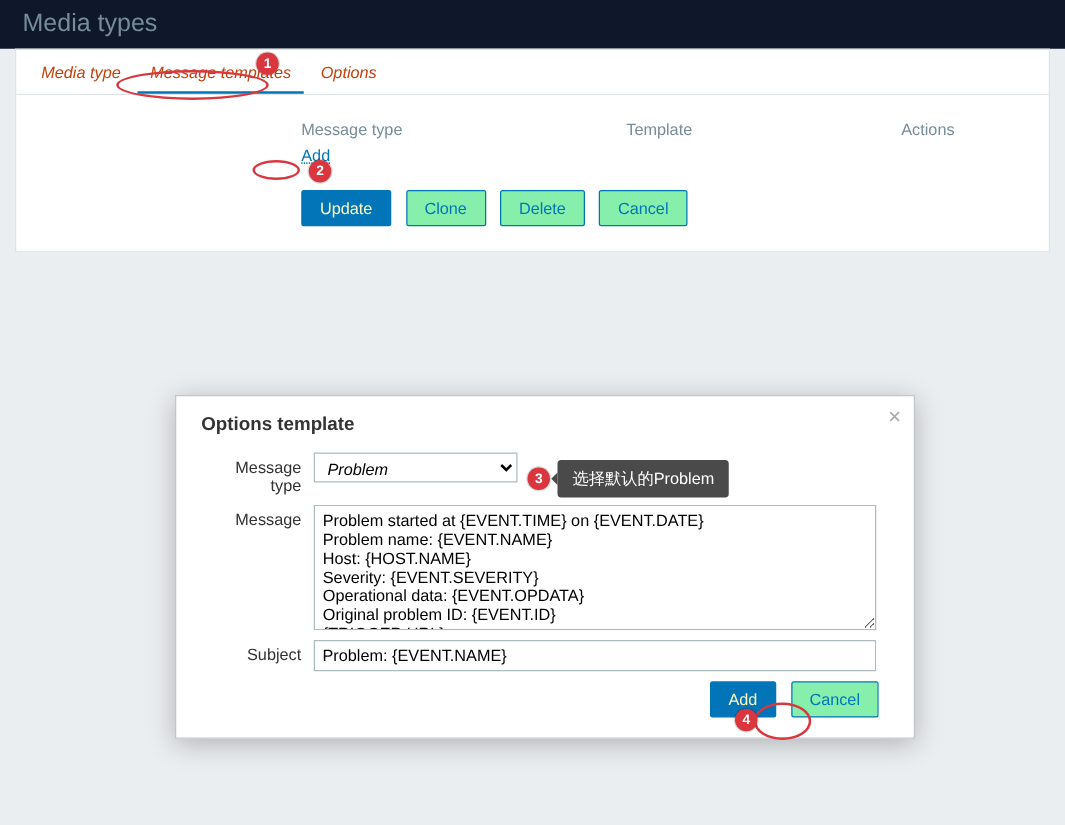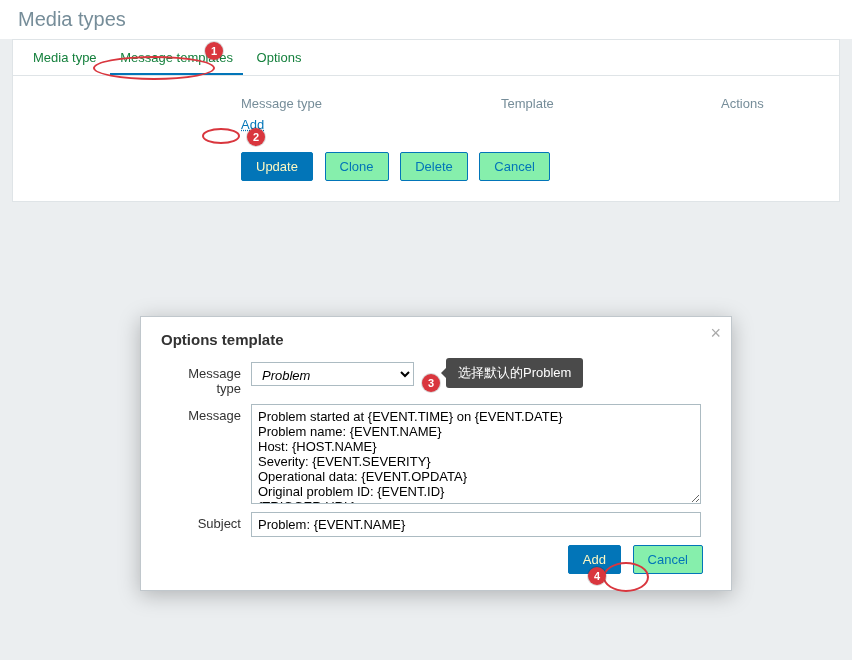--- a/index.html
+++ b/index.html
@@ -11,38 +11,39 @@
     background: #ebeef0;
     width: 852px;
     height: 660px;
     overflow: hidden;
     position: relative;
   }
   .page-header {
     padding: 8px 18px 8px 18px;
     font-size: 20px;
     color: #768d99;
-    background: #ffffff;
+    background: #0f172a;
   }
   .panel {
     background: #fff;
     margin: 0 12px;
     border: 1px solid #dfe4e7;
   }
   .tabs {
     border-bottom: 1px solid #dfe4e7;
     padding: 0 10px;
   }
   .tab {
     display: inline-block;
     padding: 10px 10px 8px 10px;
-    color: #15803d;
+    color: #c2410c;
     cursor: pointer;
     font-size: 13px;
     position: relative;
+    font-style: italic;
   }
   .tab.active {
     border-bottom: 2px solid #0275b8;
   }
   .content {
     padding: 16px 30px 20px 30px;
   }
   .tbl {
     width: 590px;
     margin-left: 190px;
@@ -245,15 +246,15 @@
     <label>Subject</label>
     <input type="text" value="Problem: {EVENT.NAME}" style="">
   </div>
   <div class="modal-btns">
     <button class="btn primary">Add</button>
     <button class="btn">Cancel</button>
   </div>
 </div>
 
 <div class="marker" style="left:422px; top:374px;">3</div>
-<div class="tip" style="left:446px; top:358px;">选择默认的Problem</div>
+<div class="tip" style="left:446px; top:368px;">选择默认的Problem</div>
 <div class="marker" style="left:588px; top:567px;">4</div>
 <div class="circle" style="left:603px; top:562px; width:46px; height:30px;"></div>
 
 </body></html>

